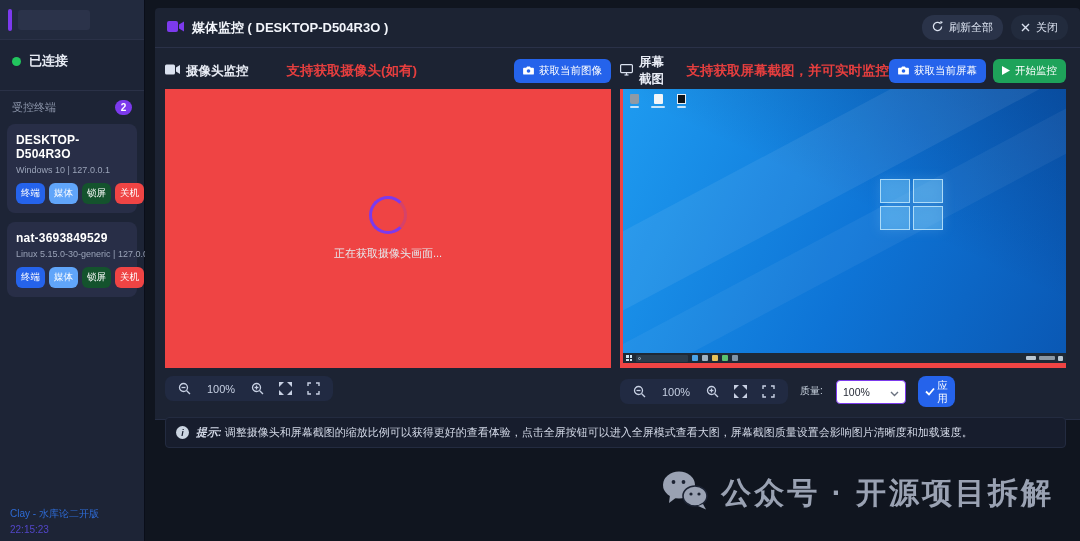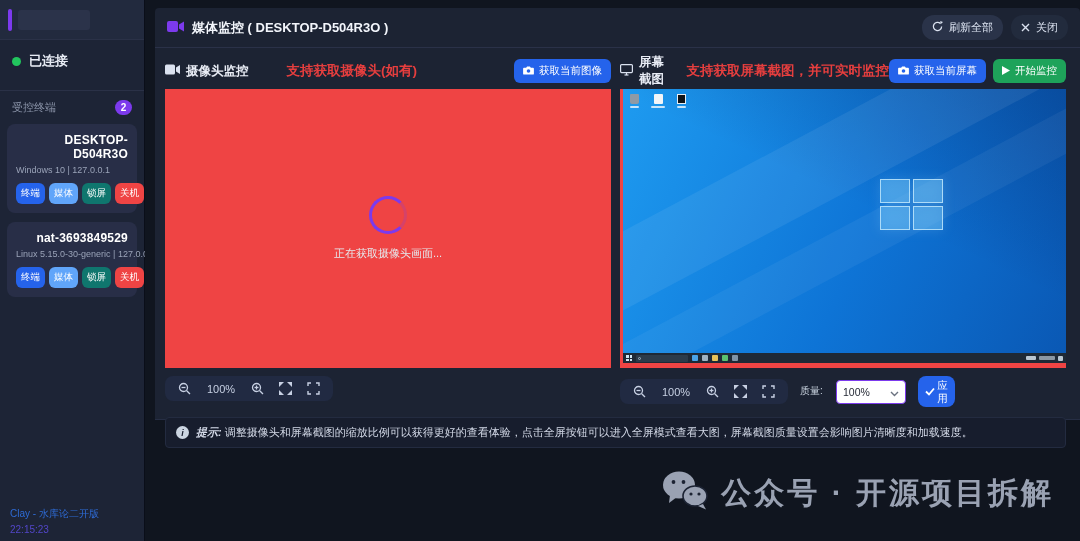--- a/index.html
+++ b/index.html
@@ -34,30 +34,30 @@
   }
   .badge {
     min-width:17px; height:15px; padding:0 4px; border-radius:8px;
     background:#7c3aed; color:#fff; font-size:10px; font-weight:bold;
     display:flex; align-items:center; justify-content:center;
   }
   .device-card {
     margin:0 7px 9px 7px; padding:9px 9px 9px 9px;
     background:#282e47; border-radius:8px; cursor:pointer;
   }
-  .dev-name { font-size:12px; font-weight:bold; color:#ffffff; letter-spacing:.2px;text-align:right; }
+  .dev-name { font-size:12px; font-weight:bold; color:#ffffff; letter-spacing:.2px; }
   .dev-meta { font-size:9px; color:#9aa3b8; margin-top:4px; white-space:nowrap; }
   .dev-actions { display:flex; gap:4px; margin-top:8px; }
   .abtn {
     border:none; border-radius:6px; color:#fff; font-size:9.5px;
     padding:4px 5px; cursor:pointer; font-family:inherit; white-space:nowrap;
   }
   .b-blue   { background:#2563eb; }
   .b-lblue  { background:#60a5fa; }
-  .b-yellow { background:#0f766e; }
+  .b-yellow { background:#14532d; }
   .b-red    { background:#ef4444; }
   .side-spacer { flex:1; }
   .side-footer { padding:8px 10px 6px 10px; }
   .credit { font-size:10px; color:#2e6bd6; }
   .time { font-size:10px; color:#5246c8; margin-top:3px; }
 
   
   .main { flex:1; position:relative; background:#10151f; padding:8px 0 0 10px; }
   .panel {
     background:#1c2333; height:412px; border-radius:4px 4px 0 0;

